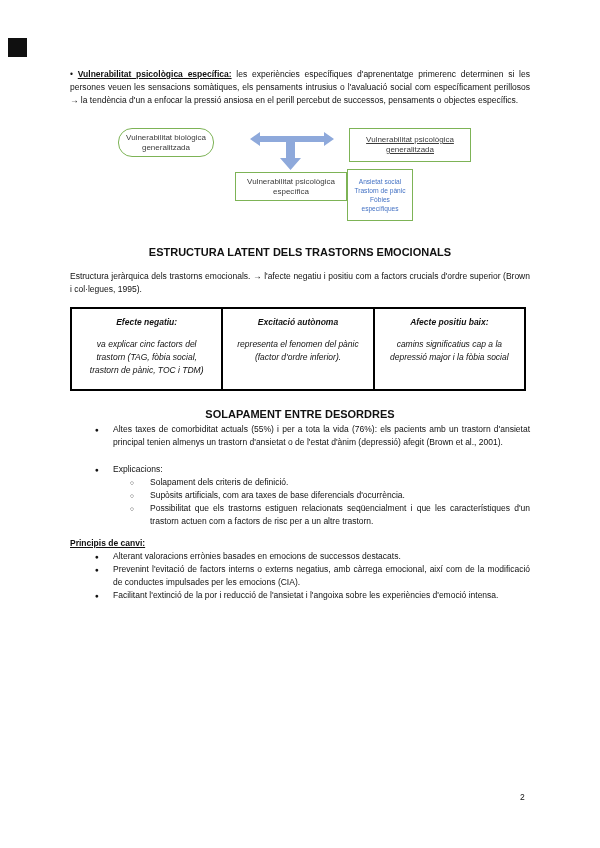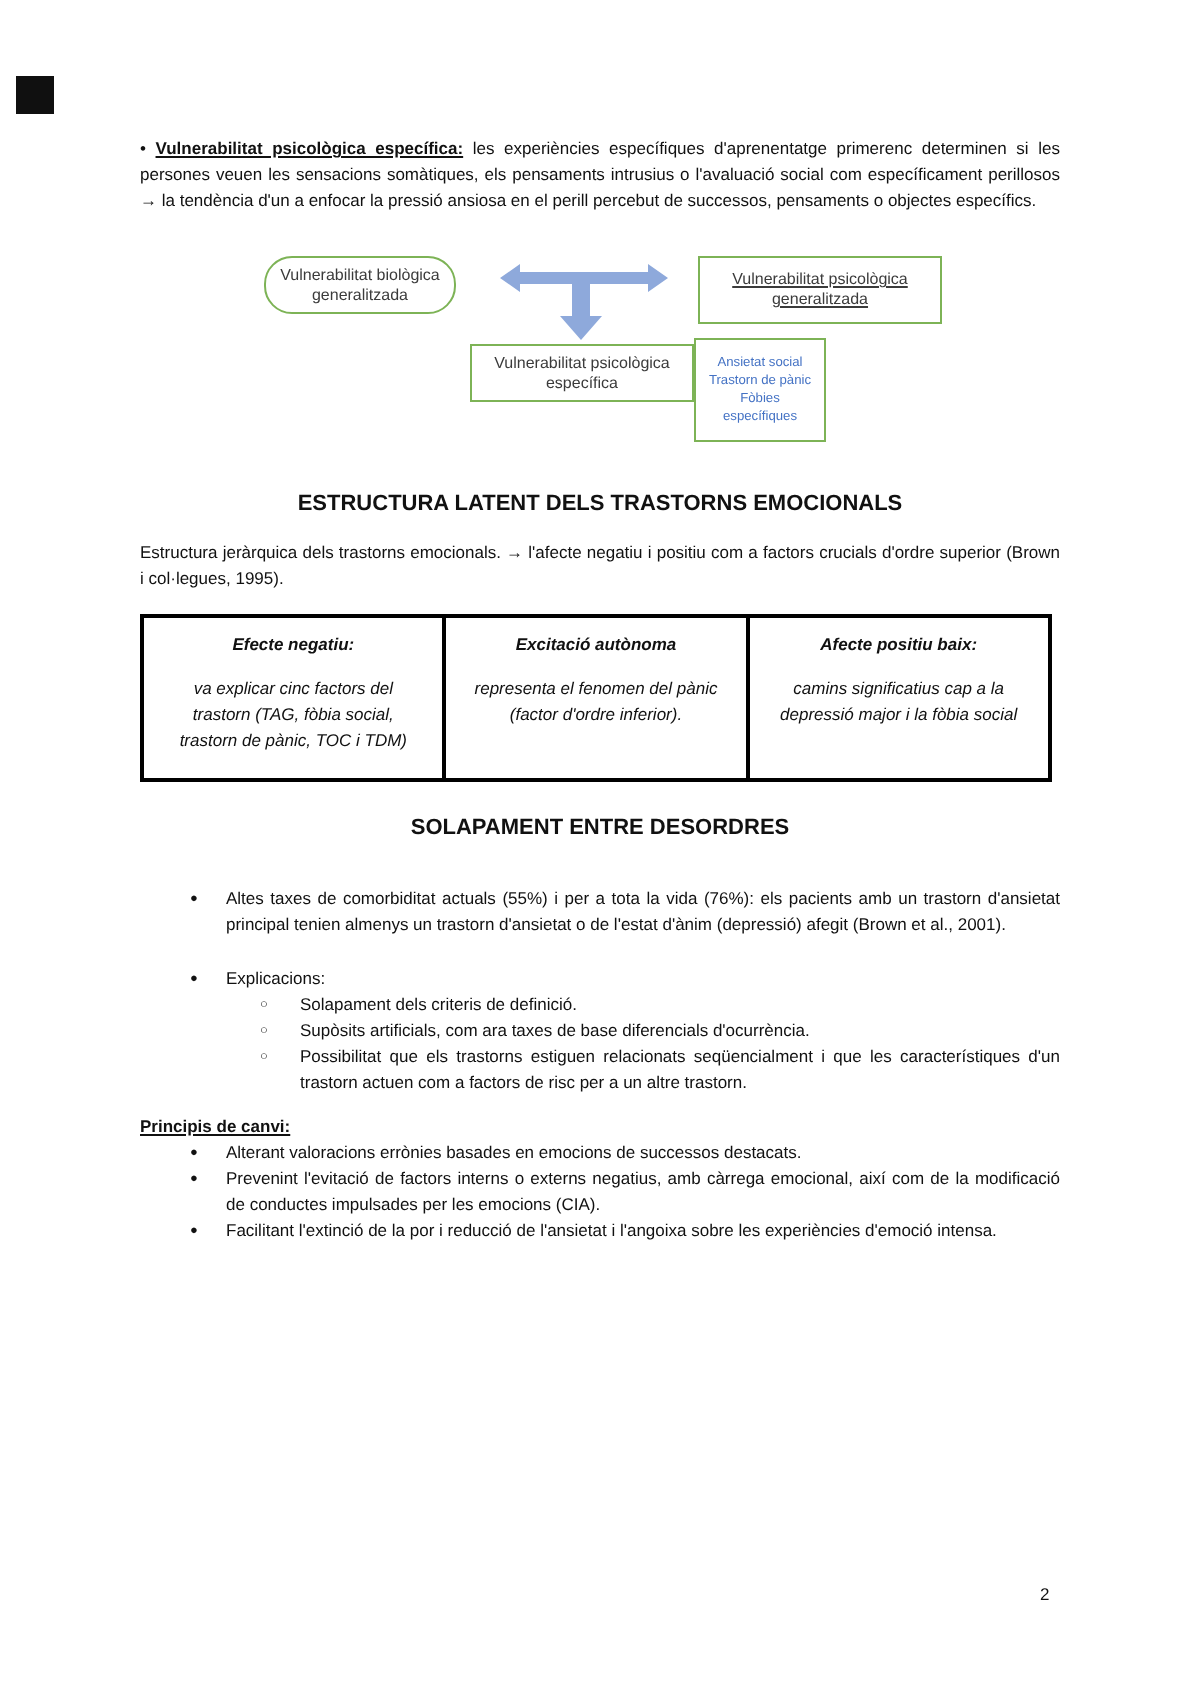--- a/index.html
+++ b/index.html
@@ -14,40 +14,40 @@
   .justify { text-align:justify; }
   .term { font-weight:bold; text-decoration:underline; }
 
   
   .diagram { position:relative; margin-top:21px; height:95px; }
   .dbox {
     position:absolute; border:1.5px solid #7db356; background:#fff;
     display:flex; align-items:center; justify-content:center;
     text-align:center; font-size:8px; line-height:10px; color:#3b3b3b; padding:2px 5px; box-sizing:border-box;
   }
-  .box-left   { left:62px;  top:0;    width:96px; height:29px;border-radius:14px; }
+  .box-left   { left:48px;  top:0;    width:96px; height:29px;border-radius:14px; }
   .box-right  { left:279px; top:0;    width:122px; height:34px;text-decoration:underline; }
   .box-bottom { left:165px; top:44px; width:112px; height:29px; }
   .box-disorders {
     left:277px; top:41px; width:66px; height:52px;
     font-size:6.6px; line-height:9px; color:#4472c4; padding:2px 3px;
   }
   .t-arrow { position:absolute; left:180px; top:4px; width:84px; height:38px; }
 
   .sec-title { text-align:center; font-weight:bold; font-size:11px; line-height:13px; }
   .h-structure { margin-top:23px; }
   .p-structure { margin-top:11px; }
 
   table.grid { margin-top:11px; width:456px; border-collapse:collapse; table-layout:fixed; }
   table.grid td { border:2px solid #000; vertical-align:top; text-align:center; padding:7px 10px 12px;font-style:italic; }
   .cell-header { font-weight:bold; }
   .cell-body { margin-top:9px; }
 
   .h-overlap { margin-top:17px; }
-  .list { margin-top:22px; }
+  .list { margin-top:2px; }
   .li { display:flex; }
   .li .marker { flex:0 0 18px; margin-left:25px; font-size:6.5px; line-height:13px; }
   .li.lvl2 .marker { margin-left:60px; flex:0 0 20px; font-size:6.5px; }
   .li .txt { flex:1; text-align:justify; }
   .gap { height:14px; }
   .principles-title { margin-top:9px; font-weight:bold; text-decoration:underline; }
 
   .page-number { position:absolute; left:520px; top:792px; font-size:8.5px; }
 </style>
 </head>

